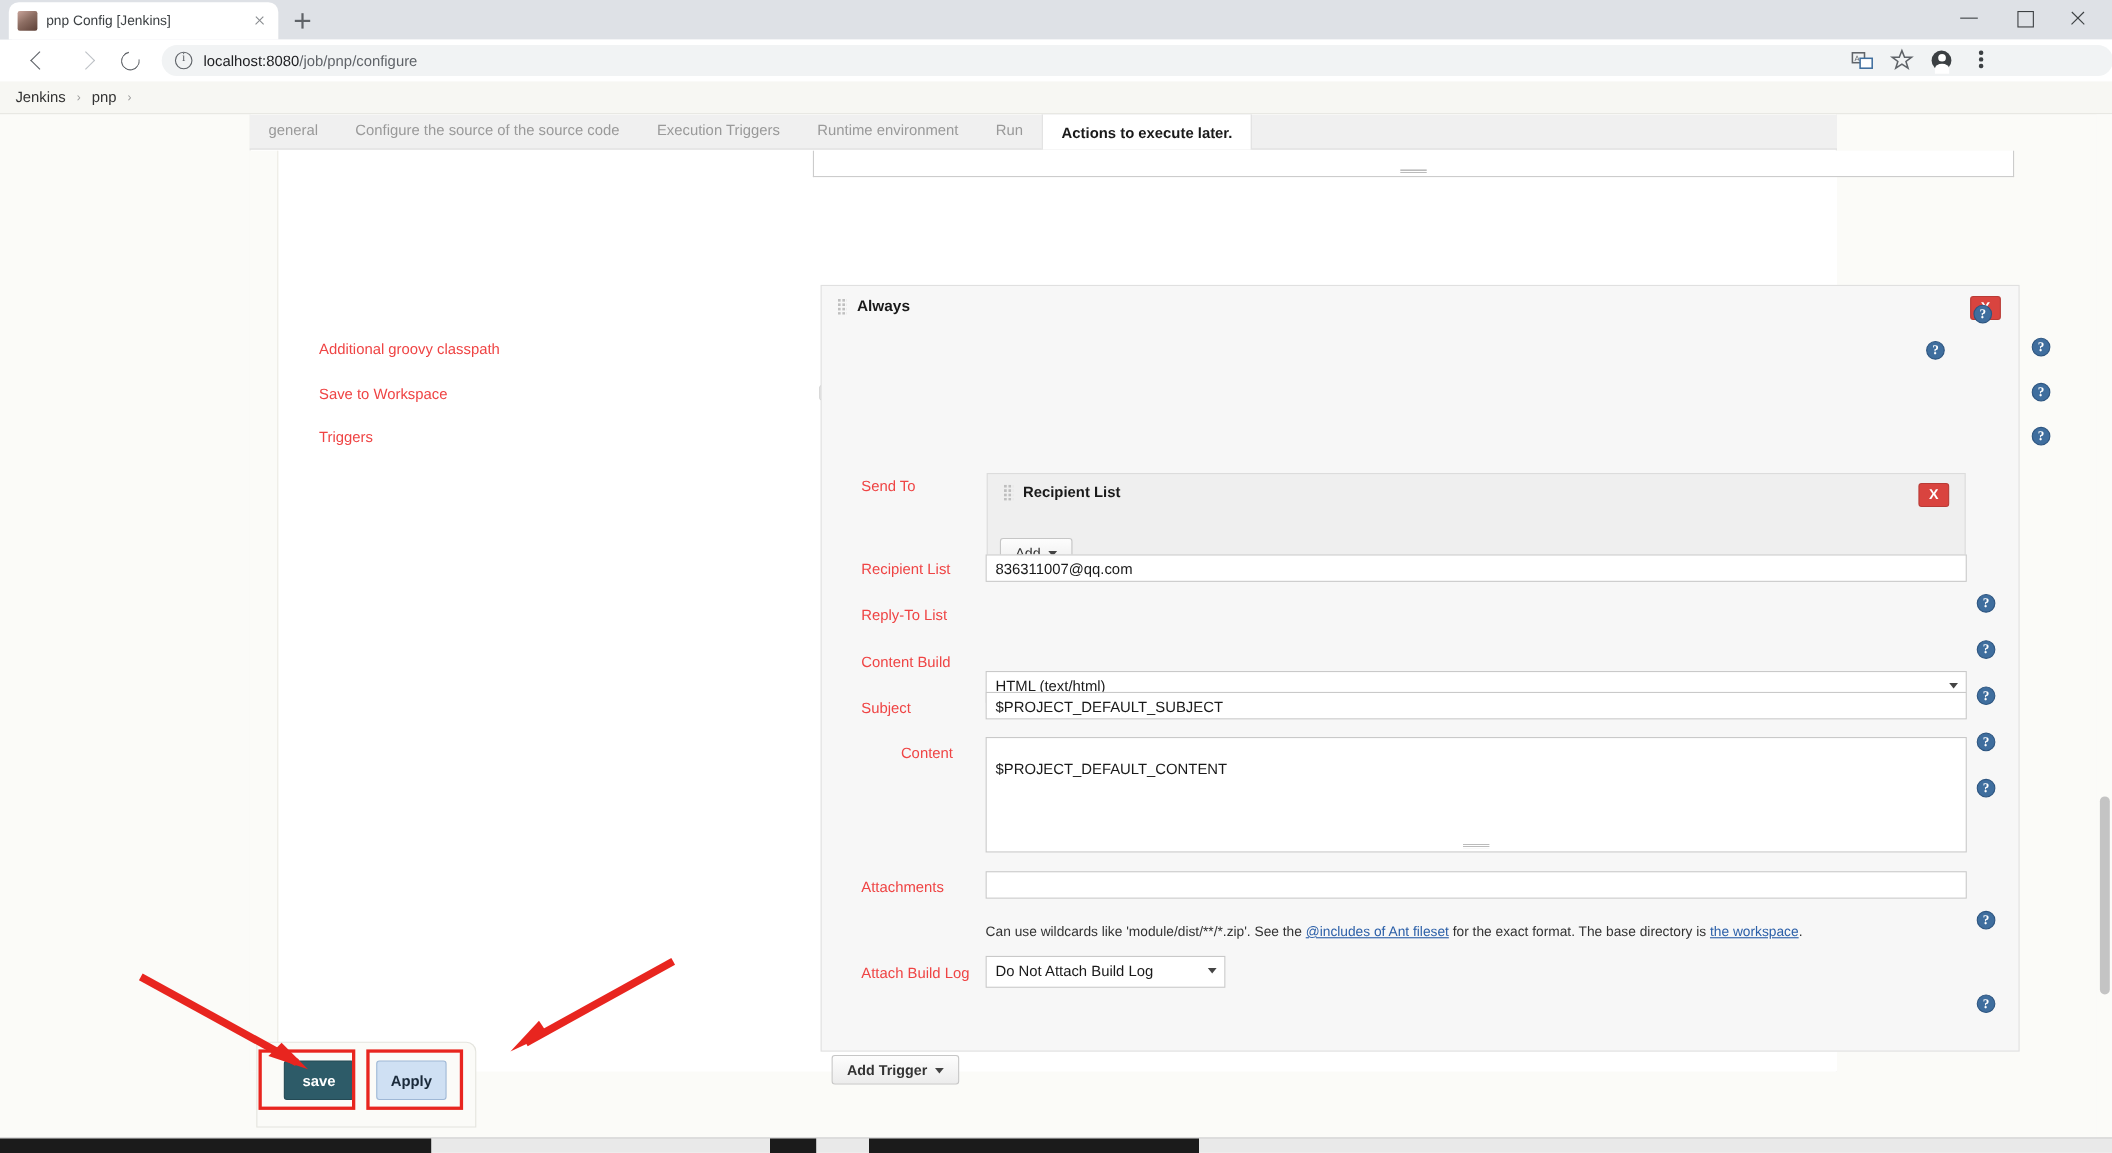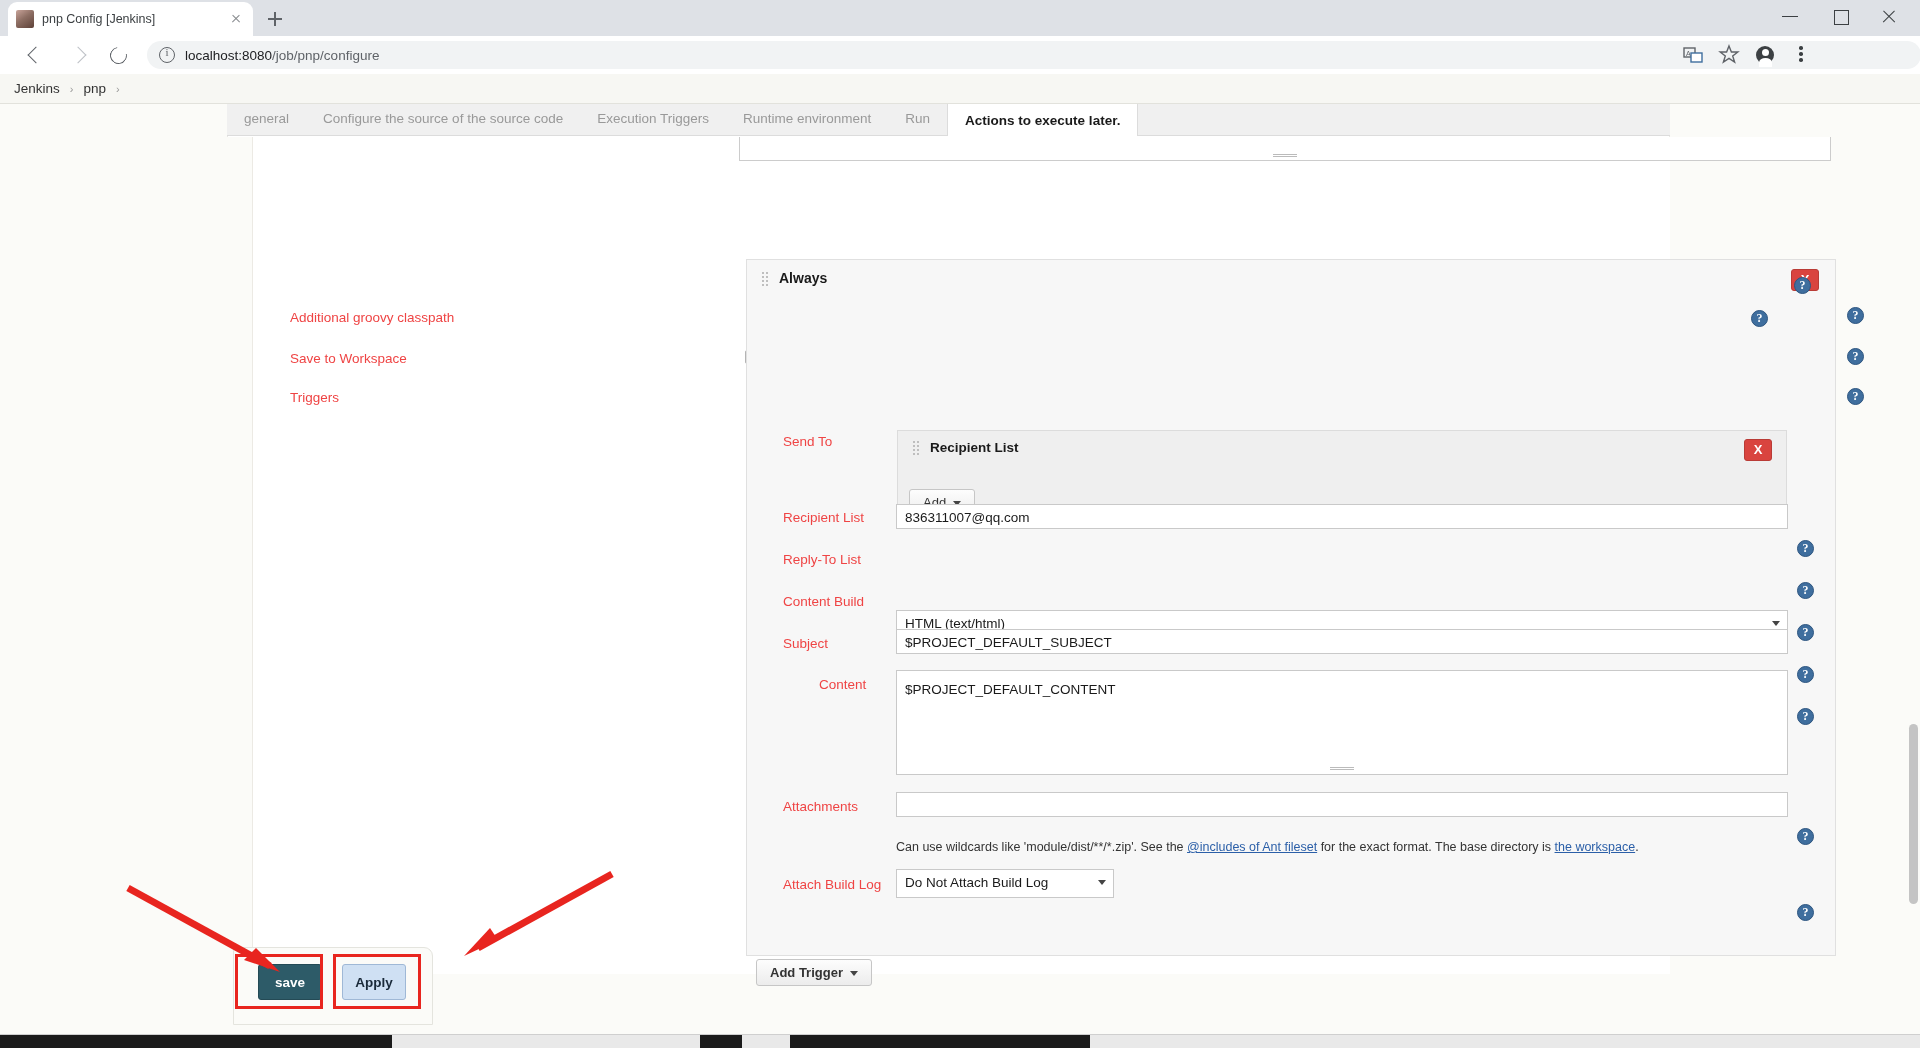--- a/index.html
+++ b/index.html
@@ -257,21 +257,21 @@
     font-size: 13.5px; color: #1a1a1a; height: 25px; line-height: 17px;
     padding: 4px 8px;
   }
   .sel-caret {
     position: absolute; right: 7px; top: 10px;
     width: 0; height: 0; border-left: 4px solid transparent;
     border-right: 4px solid transparent; border-top: 5px solid #444;
   }
   .textarea-box {
     position: absolute; background: #fff; border: 1px solid #c9c9c9;
-    font-size: 13.5px; color: #1a1a1a; padding: 11px 8px;
+    font-size: 13.5px; color: #1a1a1a; padding: 21px 8px;
   }
   .hint-text {
     position: absolute; font-size: 12.5px; color: #333;
   }
   .hint-text a { color: #2b5fa8; text-decoration: underline; }
 
   .dd-caret {
     display: inline-block; margin-left: 7px;
     width: 0; height: 0; border-left: 4.5px solid transparent;
     border-right: 4.5px solid transparent; border-top: 5px solid #444;

